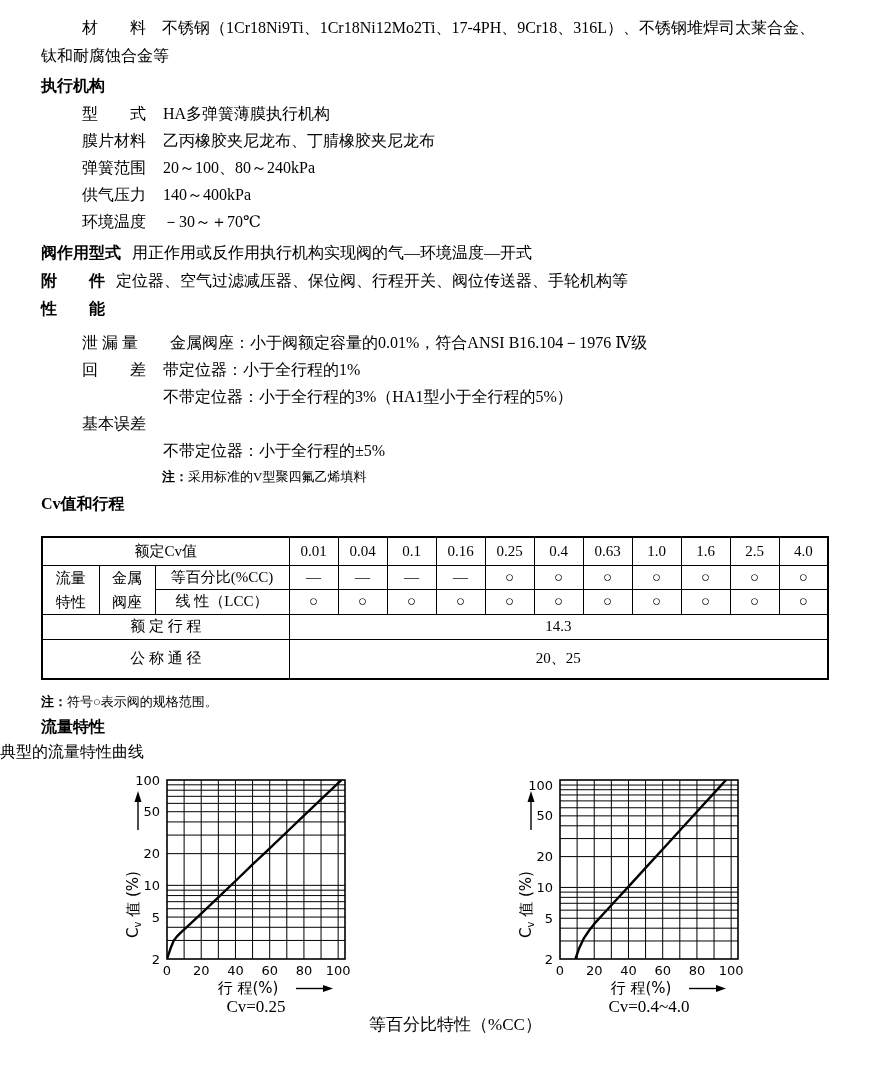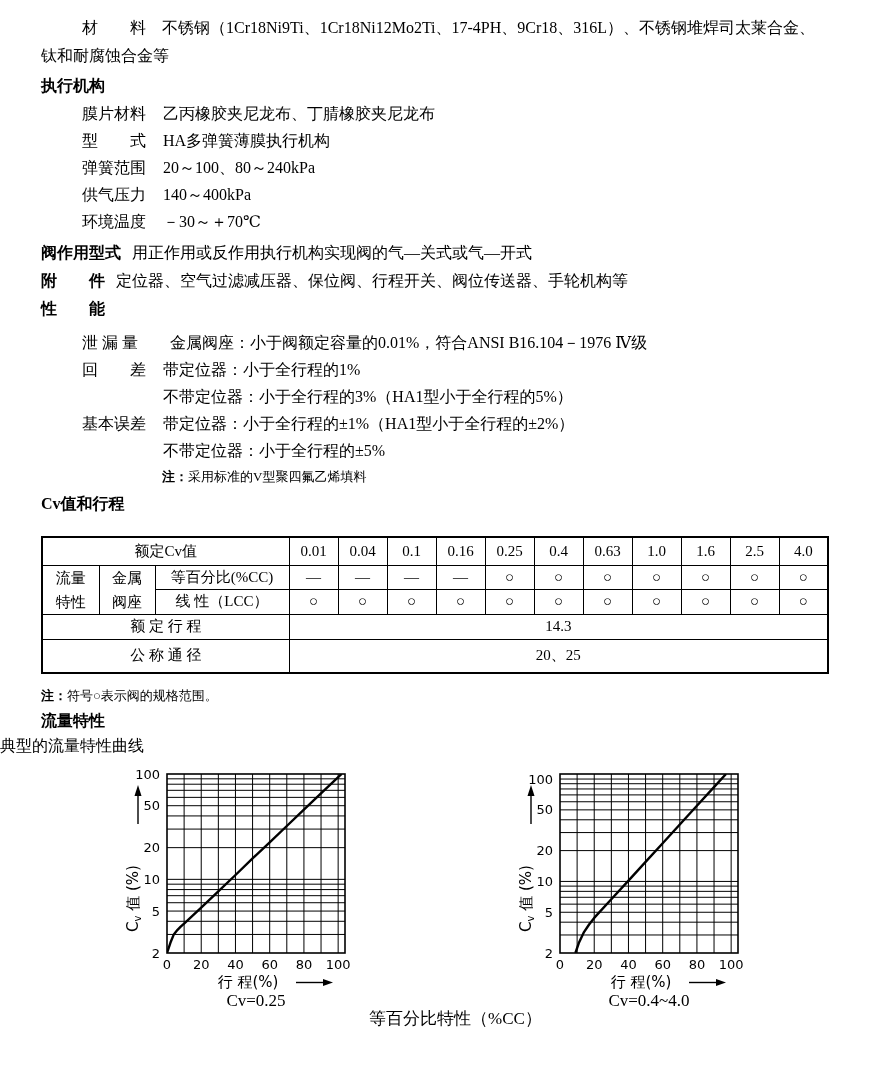--- a/index.html
+++ b/index.html
@@ -39,43 +39,43 @@
 <body>
 
 <div class="doc">
 
   <div class="line p1">材　　料　不锈钢（1Cr18Ni9Ti、1Cr18Ni12Mo2Ti、17-4PH、9Cr18、316L）、不锈钢堆焊司太莱合金、</div>
   <div class="line p2">钛和耐腐蚀合金等</div>
 
   <div class="heading" style="margin-top:2px;">执行机构</div>
 
   <div class="specrow">
+    <span class="speclabel">型　　式</span>
+    <span class="specval">HA多弹簧薄膜执行机构</span>
+  </div>
+  <div class="specrow">
     <span class="speclabel">膜片材料</span>
     <span class="specval">乙丙橡胶夹尼龙布、丁腈橡胶夹尼龙布</span>
   </div>
   <div class="specrow">
-    <span class="speclabel">型　　式</span>
-    <span class="specval">HA多弹簧薄膜执行机构</span>
-  </div>
-  <div class="specrow">
     <span class="speclabel">弹簧范围</span>
     <span class="specval">20～100、80～240kPa</span>
   </div>
   <div class="specrow">
     <span class="speclabel">供气压力</span>
     <span class="specval">140～400kPa</span>
   </div>
   <div class="specrow">
     <span class="speclabel">环境温度</span>
     <span class="specval">－30～＋70℃</span>
   </div>
 
   <div class="hrow mt4">
     <span class="hlabel">阀作用型式</span>
-    <span class="hval">用正作用或反作用执行机构实现阀的气—关式或气—开式</span>
+    <span class="hval">用正作用或反作用执行机构实现阀的气—环境温度—开式</span>
   </div>
   <div class="hrow">
     <span class="hlabel">附　　件</span>
     <span class="hval">定位器、空气过滤减压器、保位阀、行程开关、阀位传送器、手轮机构等</span>
   </div>
   <div class="heading">性　　能</div>
 
   <div class="specrow mt6">
     <span class="speclabel">泄 漏 量</span>
     <span class="specval">金属阀座：小于阀额定容量的0.01%，符合ANSI B16.104－1976 Ⅳ级</span>
@@ -83,21 +83,20 @@
   <div class="specrow">
     <span class="speclabel">回　　差</span>
     <span class="specval">带定位器：小于全行程的1%</span>
   </div>
   <div class="specrow">
     <span class="speclabel"></span>
     <span class="specval">不带定位器：小于全行程的3%（HA1型小于全行程的5%）</span>
   </div>
   <div class="specrow">
     <span class="speclabel">基本误差</span>
-    <span class="specval">带定位器：小于全行程的±1%（HA1型小于全行程的±2%）</span>
   </div>
   <div class="specrow">
     <span class="speclabel"></span>
     <span class="specval">不带定位器：小于全行程的±5%</span>
   </div>
   <div class="pnote"><b>注：</b><span>采用标准的V型聚四氟乙烯填料</span></div>
 
   <div class="heading">Cv值和行程</div>
 
   <table class="cvtable">
@@ -161,21 +160,21 @@
       <td>○</td>
       <td>○</td>
       <td>○</td>
       <td>○</td>
       <td>○</td>
     </tr>
     <tr style="height:25px">
       <td colspan="3">额 定 行 程</td>
       <td colspan="11">14.3</td>
     </tr>
-    <tr style="height:34px">
+    <tr style="height:40px">
       <td colspan="3">公 称 通 径</td>
       <td colspan="11">20、25</td>
     </tr>
   </tbody>
     </table>
 
   <div class="tnote"><b>注：</b><span>符号○表示阀的规格范围。</span></div>
 
   <div class="fheading">流量特性</div>
   <div class="fsub">典型的流量特性曲线</div>

